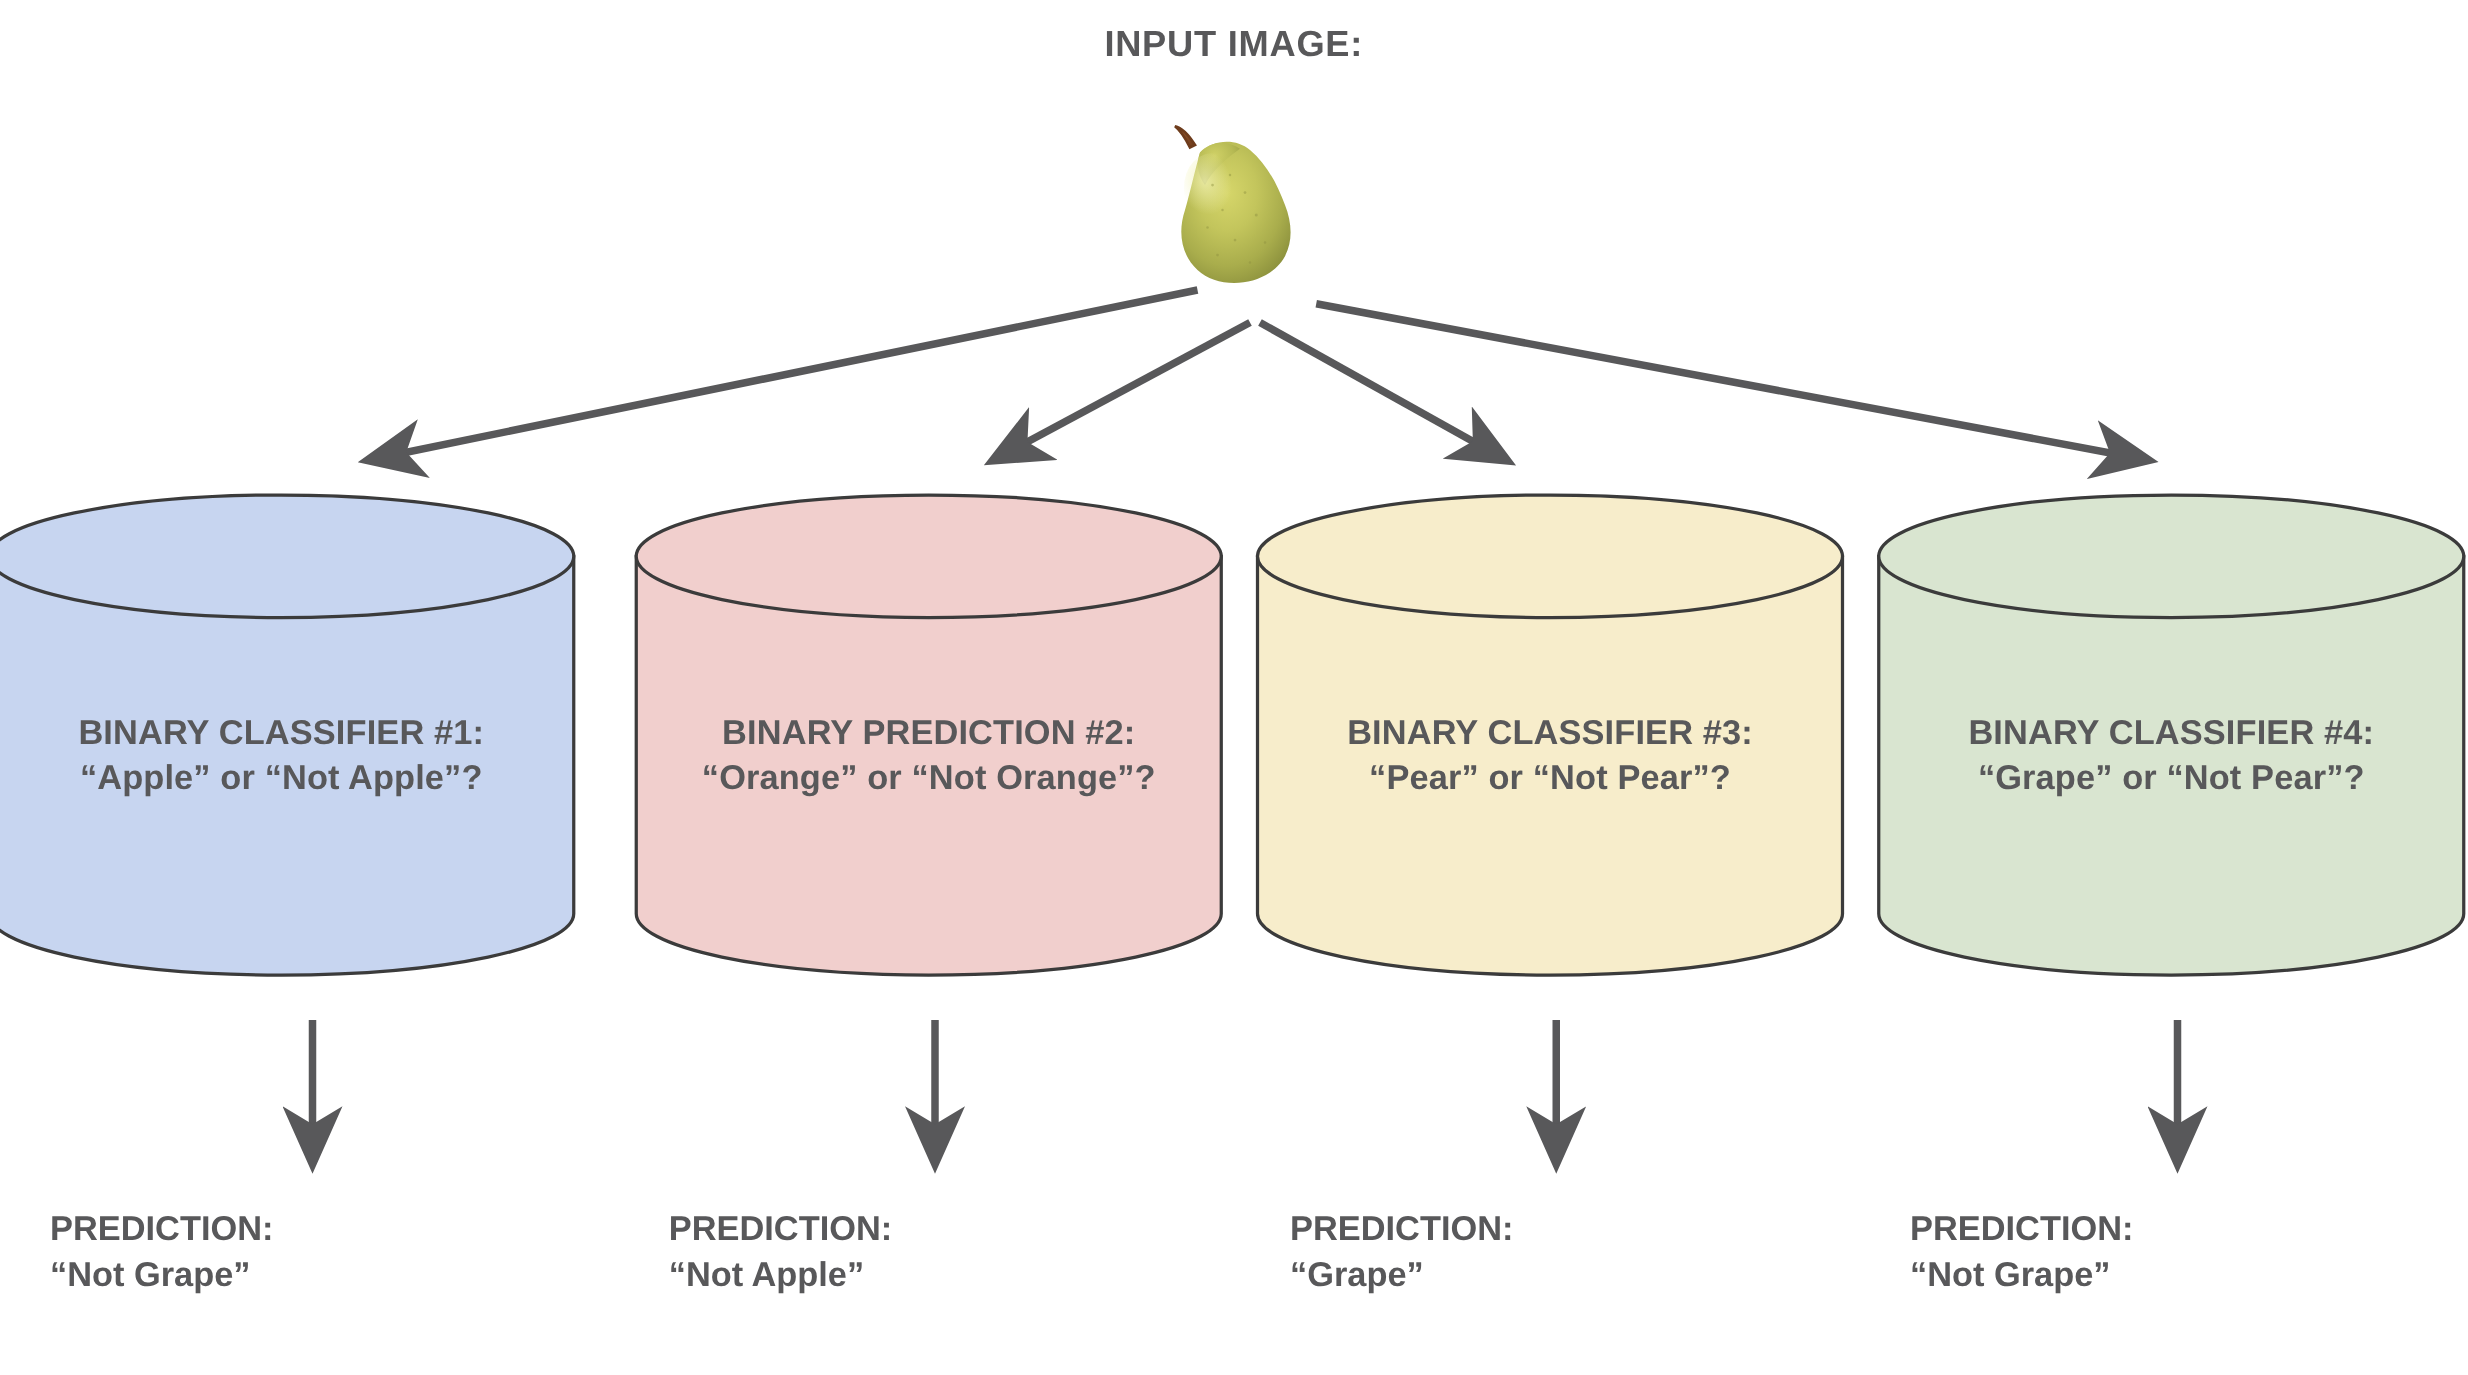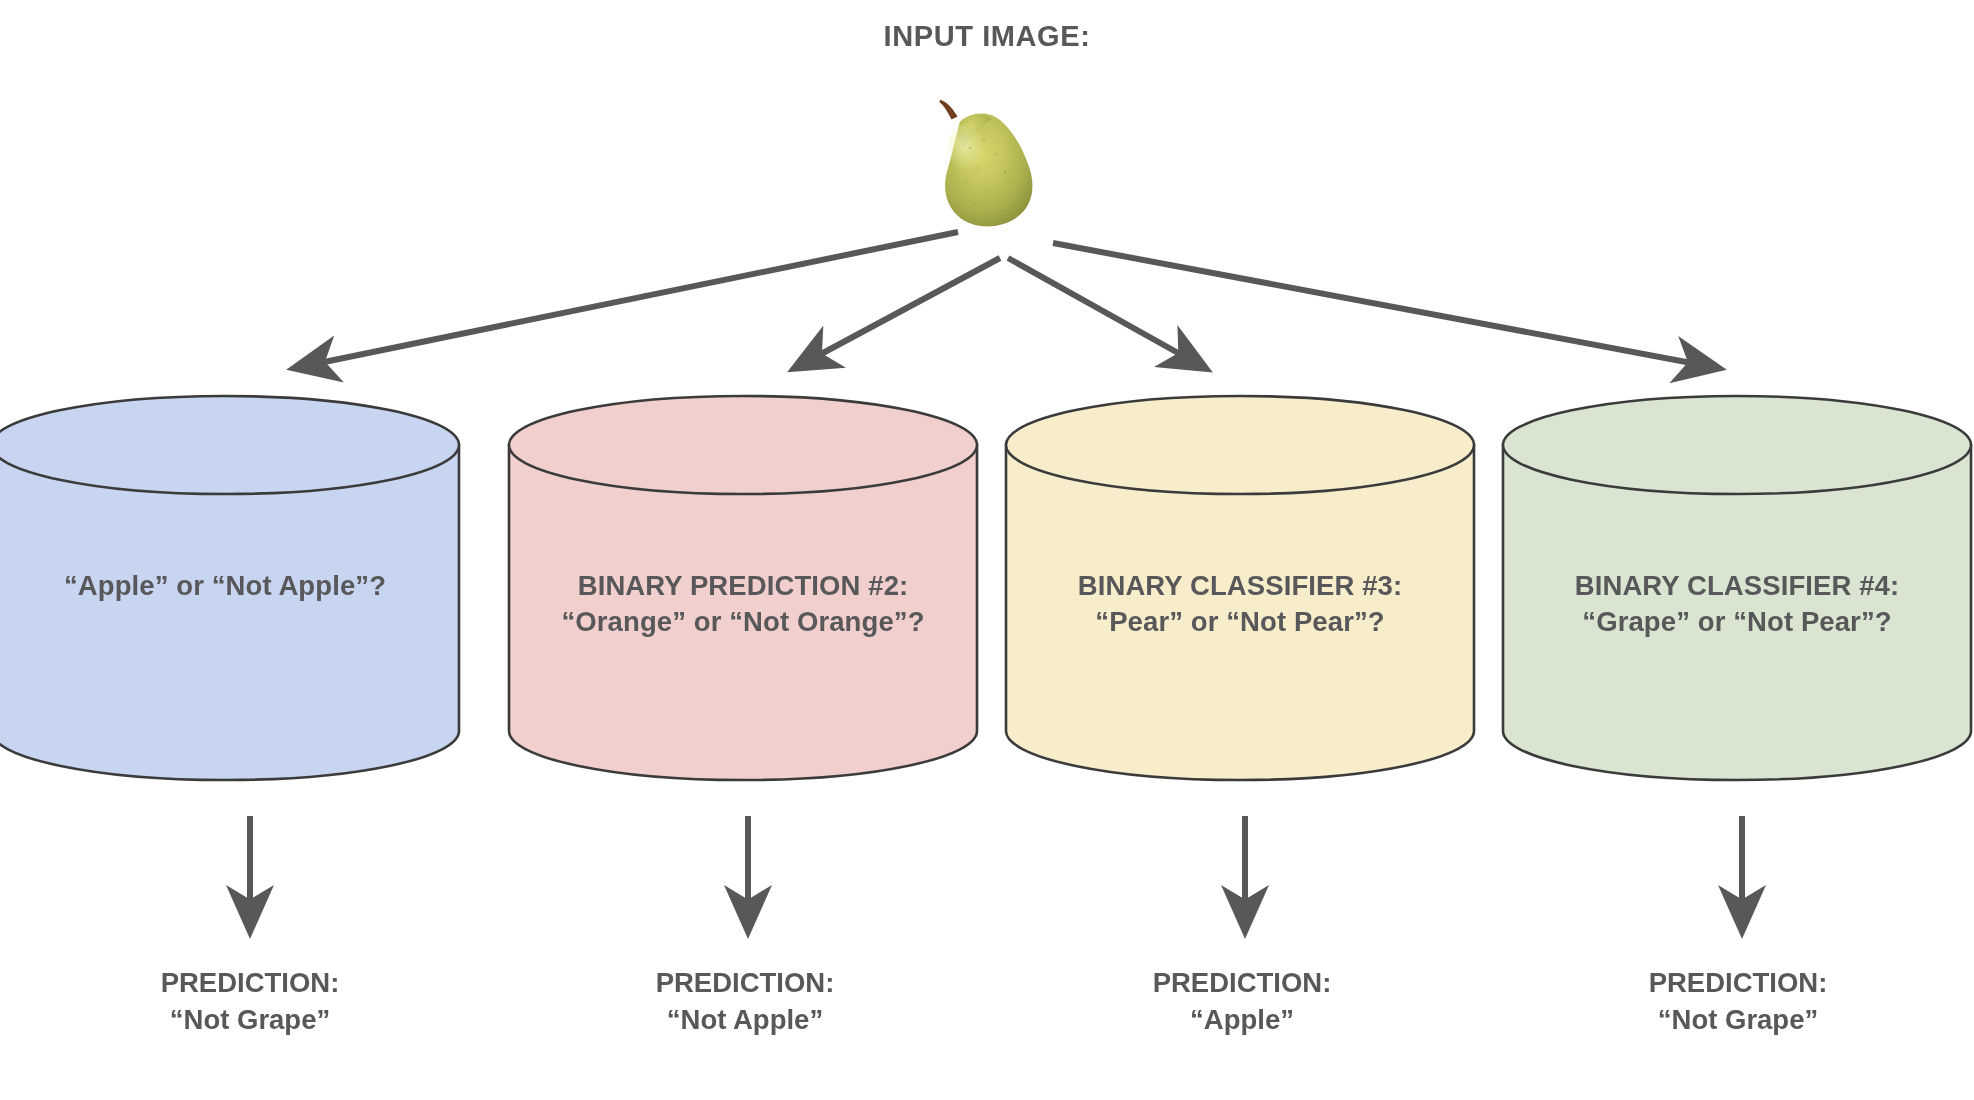--- a/index.html
+++ b/index.html
@@ -75,21 +75,21 @@
   #cyl-1 { left: -12px; }
   #cyl-2 { left: 506px; }
   #cyl-3 { left: 1003px; }
   #cyl-4 { left: 1500px; }
 
   
   .pred {
     position: absolute;
     top: 965px;
     width: 420px;
-    text-align: center;
+    text-align: left;
     font-size: 27.5px;
     font-weight: bold;
     line-height: 1.34;
     color: #58585a;
   }
   .pred .p2 { display: block; }
   #pred-1 { left: 40px; }
   #pred-2 { left: 535px; }
   #pred-3 { left: 1032px; }
   #pred-4 { left: 1528px; }
@@ -170,20 +170,21 @@
       <line x1="1742" y1="816" x2="1742" y2="930"></line>
     </g>
   </svg>
 
   <div class="cyl" id="cyl-1">
     <svg width="474" height="390" viewBox="0 0 474 390" xmlns="http://www.w3.org/2000/svg">
       <path d="M3 52 L3 338 A234 49 0 0 0 471 338 L471 52 Z" fill="#c7d5f0" stroke="#3b3b3b" stroke-width="2.6"></path>
       <ellipse cx="237" cy="52" rx="234" ry="49" fill="#c7d5f0" stroke="#3b3b3b" stroke-width="2.6"></ellipse>
     </svg>
     <div class="cyl-label">
+      <span>BINARY CLASSIFIER #1:</span>
       <span class="l2">“Apple” or “Not Apple”?</span>
     </div>
   </div>
 
   <div class="cyl" id="cyl-2">
     <svg width="474" height="390" viewBox="0 0 474 390" xmlns="http://www.w3.org/2000/svg">
       <path d="M3 52 L3 338 A234 49 0 0 0 471 338 L471 52 Z" fill="#f1cfcd" stroke="#3b3b3b" stroke-width="2.6"></path>
       <ellipse cx="237" cy="52" rx="234" ry="49" fill="#f1cfcd" stroke="#3b3b3b" stroke-width="2.6"></ellipse>
     </svg>
     <div class="cyl-label">
@@ -217,20 +218,20 @@
   <div class="pred" id="pred-1">
     <span>PREDICTION:</span>
     <span class="p2">“Not Grape”</span>
   </div>
   <div class="pred" id="pred-2">
     <span>PREDICTION:</span>
     <span class="p2">“Not Apple”</span>
   </div>
   <div class="pred" id="pred-3">
     <span>PREDICTION:</span>
-    <span class="p2">“Apple”</span>
+    <span class="p2">“Grape”</span>
   </div>
   <div class="pred" id="pred-4">
     <span>PREDICTION:</span>
     <span class="p2">“Not Grape”</span>
   </div>
 
 </div>
 
 </body></html>

